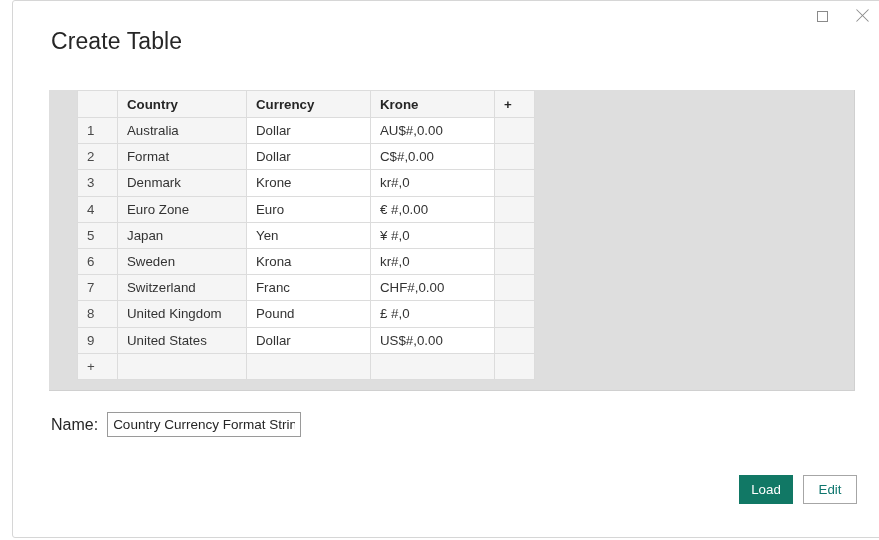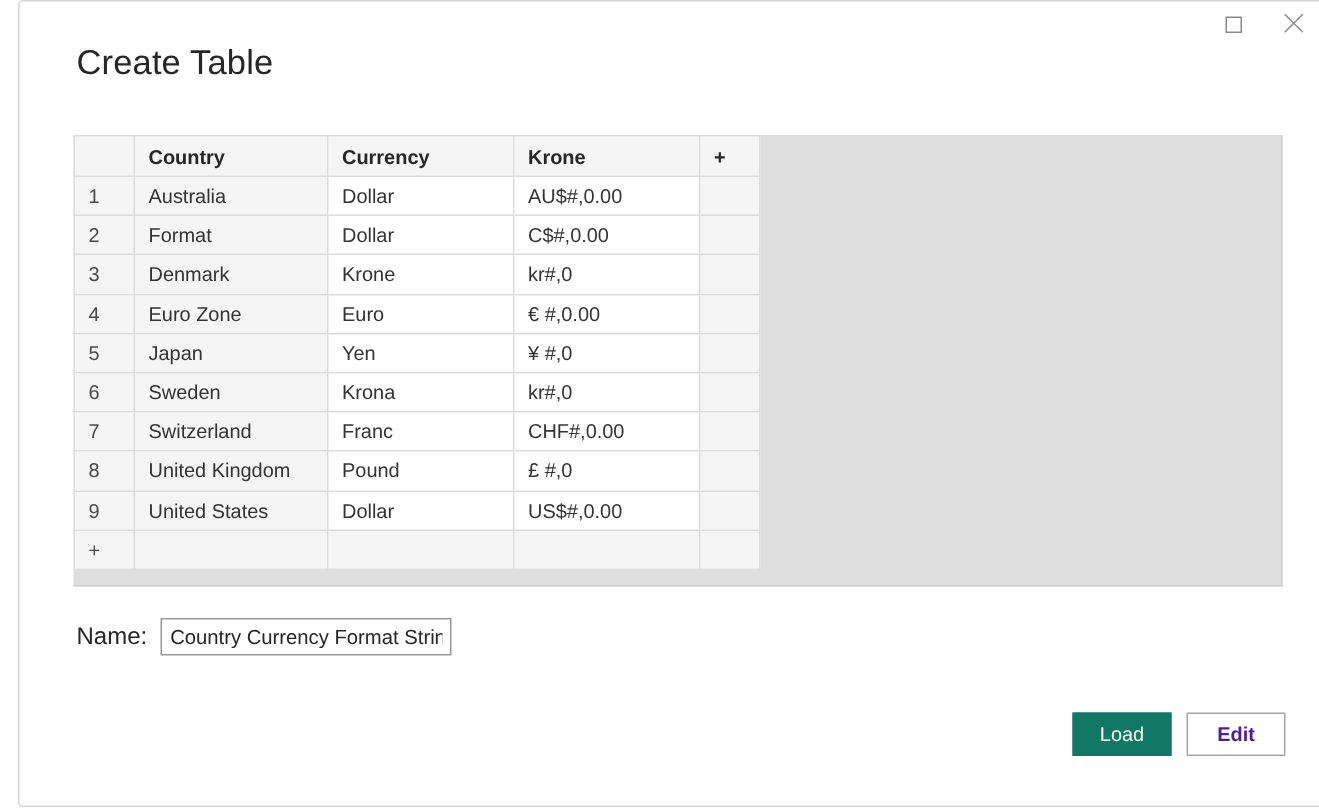--- a/index.html
+++ b/index.html
@@ -84,20 +84,21 @@
     position: absolute;
     left: 36px;
     top: 89px;
     width: 806px;
     height: 301px;
     background: #dedede;
     box-sizing: border-box;
     border: 1px solid #d0d0d0;
     border-left: none;
     border-top: none;
+    padding-left: 28px;
   }
   table.grid {
     border-collapse: collapse;
     table-layout: fixed;
     background: #ffffff;
     font-size: 13.3px;
     color: #333333;
   }
   table.grid th, table.grid td {
     border: 1px solid #dcdcdc;
@@ -174,41 +175,40 @@
 
   
   .footer {
     position: absolute;
     right: 31px;
     top: 474px;
     display: flex;
     gap: 10px;
   }
   .btn {
-    width: 66px;
+    width: 54px;
     height: 29px;
     box-sizing: border-box;
     font-family: "Liberation Sans", sans-serif;
     font-size: 13.3px;
     display: flex;
     align-items: center;
     justify-content: center;
     cursor: default;
     border-radius: 0;
   }
   .btn-primary {
     background: #117865;
     color: #ffffff;
     border: 1px solid #117865;
   }
   .btn-secondary {
     background: #ffffff;
-    color: #4c1d95;
+    color: #0f766e;
     border: 1px solid #a6a6a6;
-    font-weight: bold;
   }
 </style>
 </head>
 <body>
 
 <div class="dialog">
 
   <div class="titlebar">
     <div class="win-btn btn-max">
       <span class="sq"></span>

